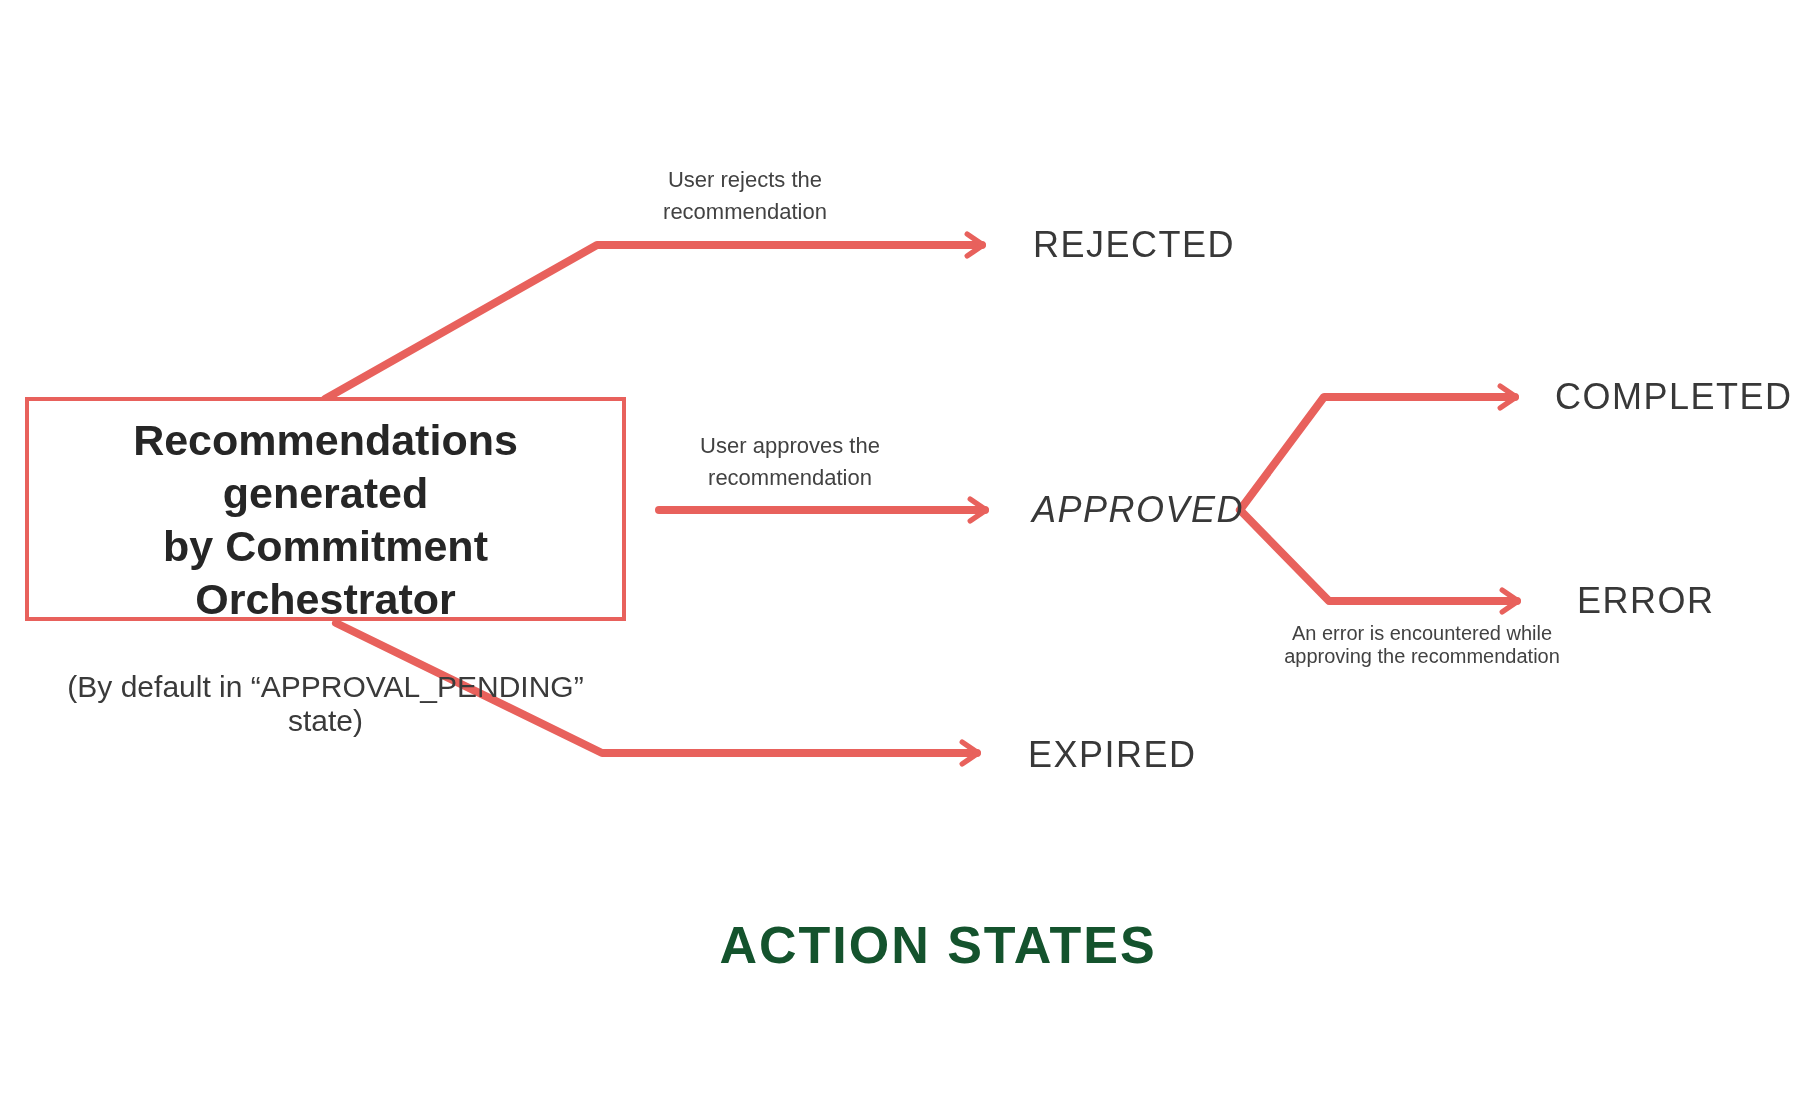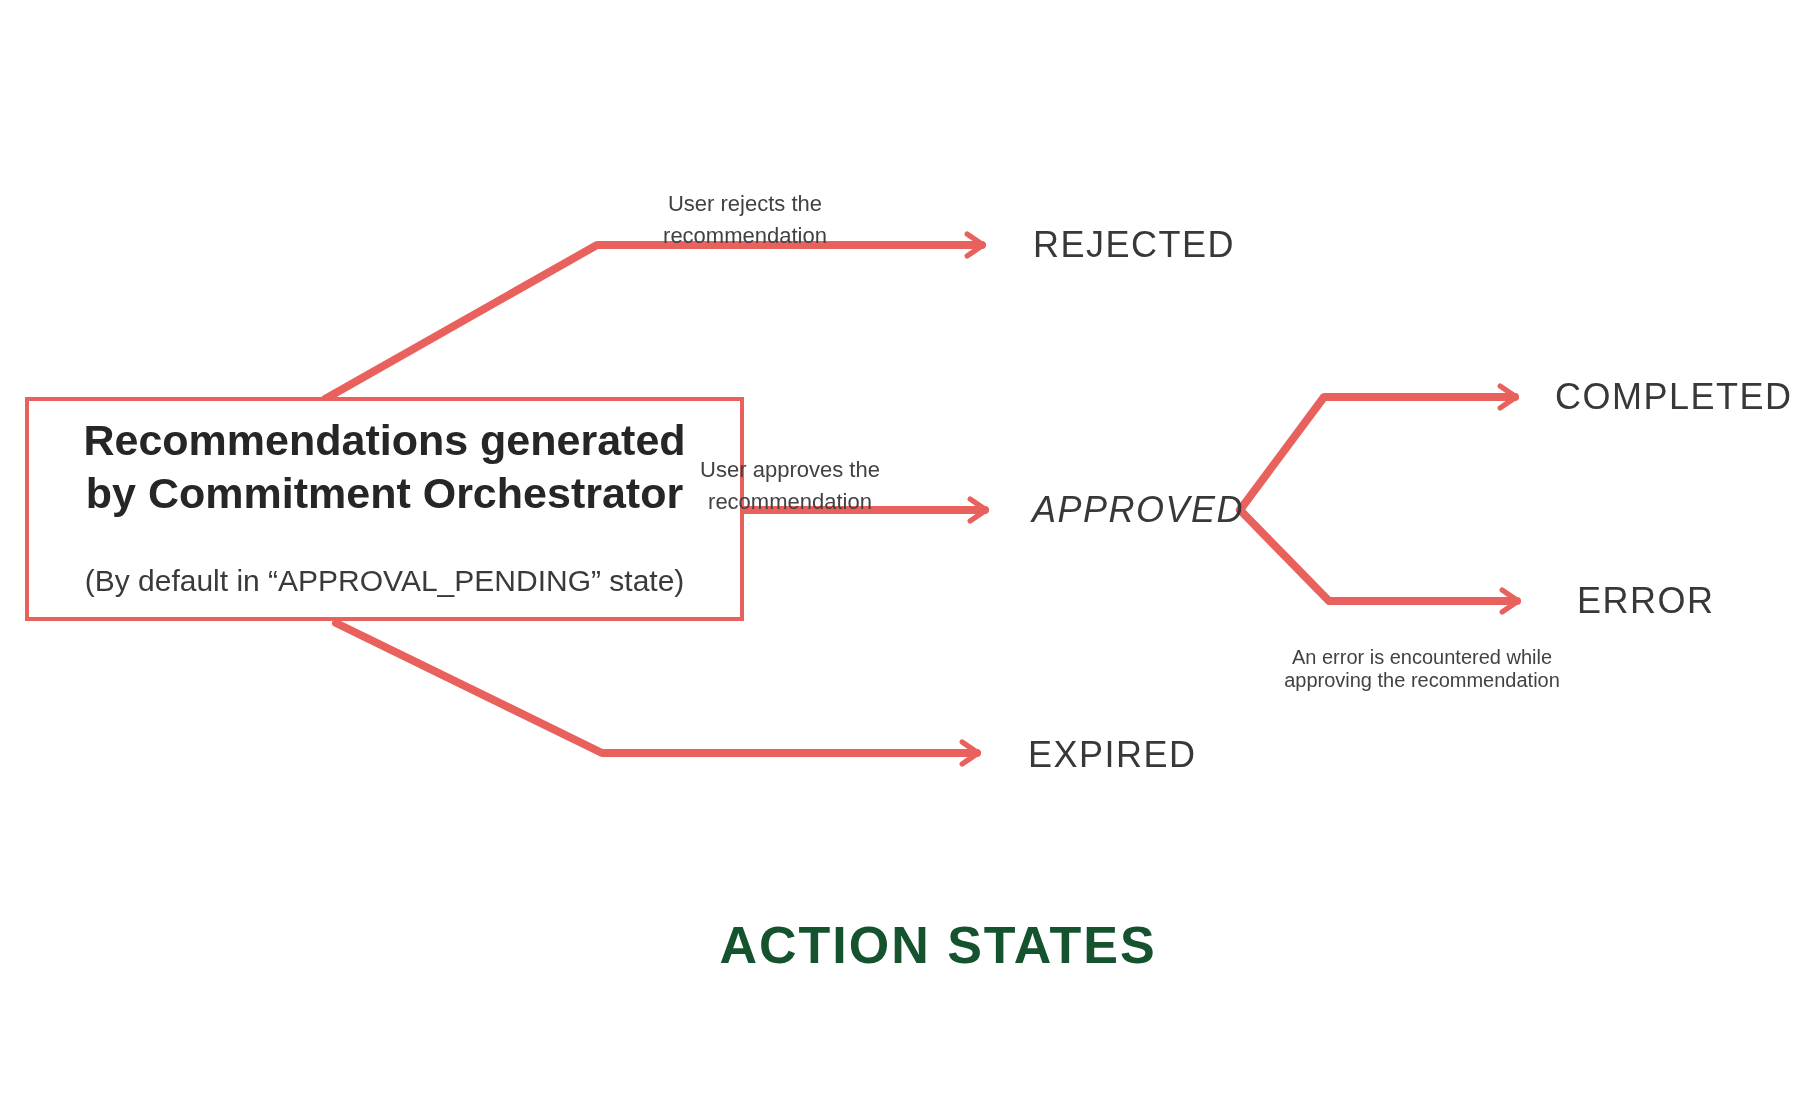--- a/index.html
+++ b/index.html
@@ -24,21 +24,21 @@
     fill: none;
     stroke: #E8615C;
     stroke-width: 8;
     stroke-linecap: round;
     stroke-linejoin: round;
   }
   .source-box {
     position: absolute;
     left: 25px;
     top: 397px;
-    width: 719px;
+    width: 601px;
     height: 224px;
     box-sizing: border-box;
     border: 4px solid #E8615C;
     background: #ffffff;
     display: flex;
     flex-direction: column;
     align-items: center;
     padding-top: 13px;
   }
   .source-title {
@@ -69,21 +69,20 @@
     white-space: nowrap;
   }
   .edge-label {
     position: absolute;
     transform: translate(-50%, -50%);
     font-size: 22px;
     color: #424242;
     line-height: 32px;
     text-align: center;
     white-space: pre-line;
-    margin-top: 24px;
   }
   .edge-label.small {
     font-size: 20px;
     line-height: 23px;
   }
   .diagram-title {
     position: absolute;
     left: 938px;
     top: 945px;
     transform: translate(-50%, -50%);

